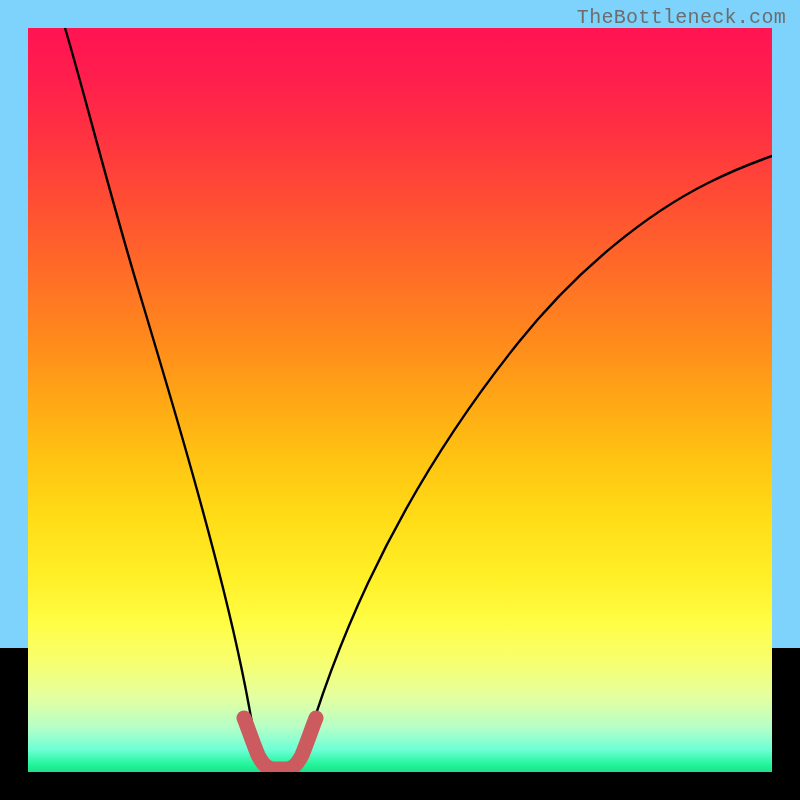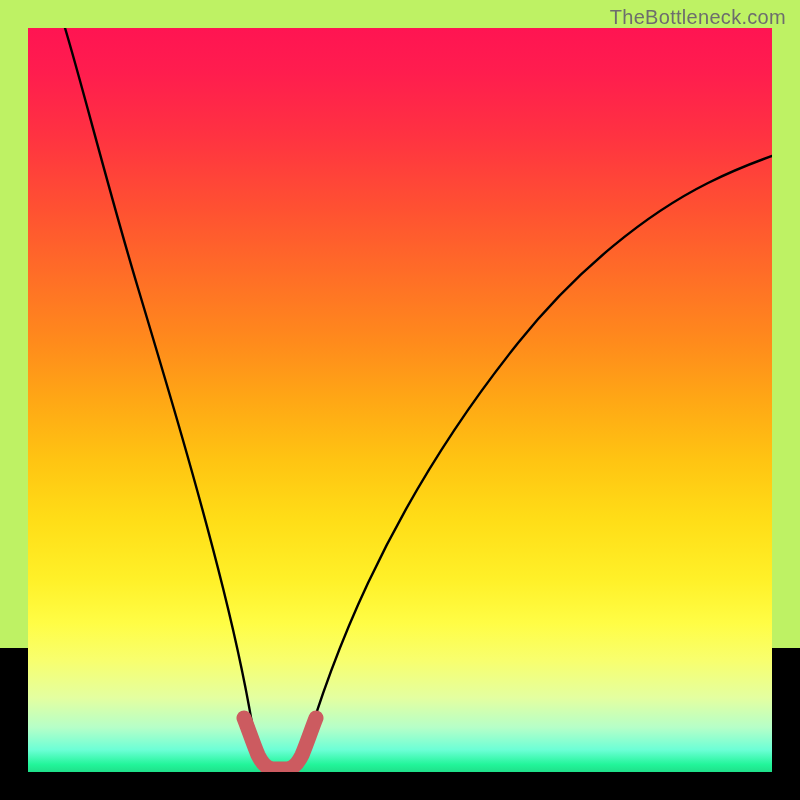--- a/index.html
+++ b/index.html
@@ -8,21 +8,22 @@
     width: 800px;
     height: 800px;
     background: #000;
     overflow: hidden;
     font-family: Arial, Helvetica, sans-serif;
   }
   .outer {
     position: relative;
     width: 800px;
     height: 648px;
-    background: #bef264;
+    background: #7dd3fc;
+    font-family: Liberation Mono, monospace;
   }
   .watermark {
     position: absolute;
     top: 6px;
     right: 14px;
     color: #6d6d6d;
     font-size: 20px;
     font-weight: 500;
     letter-spacing: 0.3px;
     z-index: 20;

